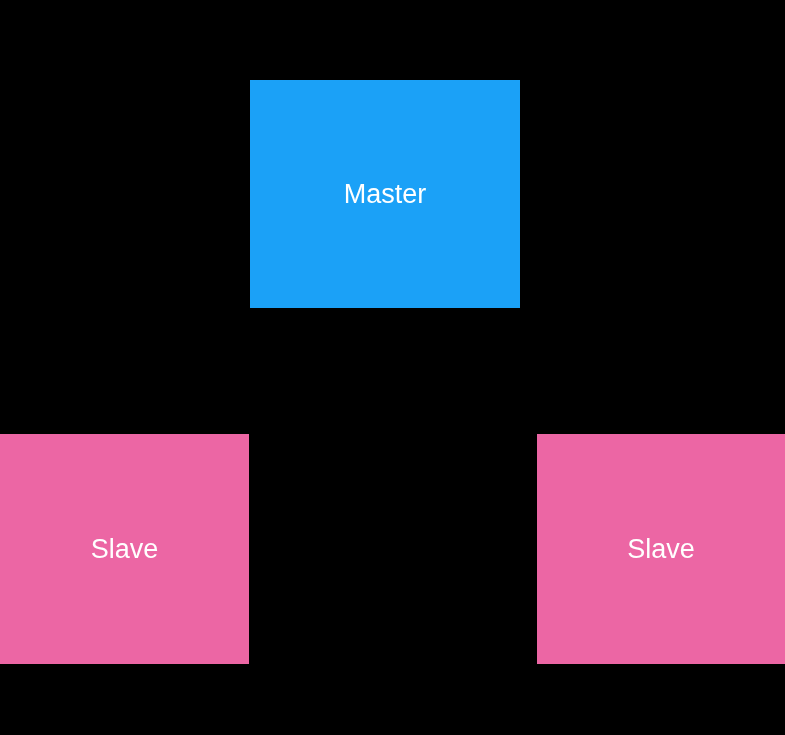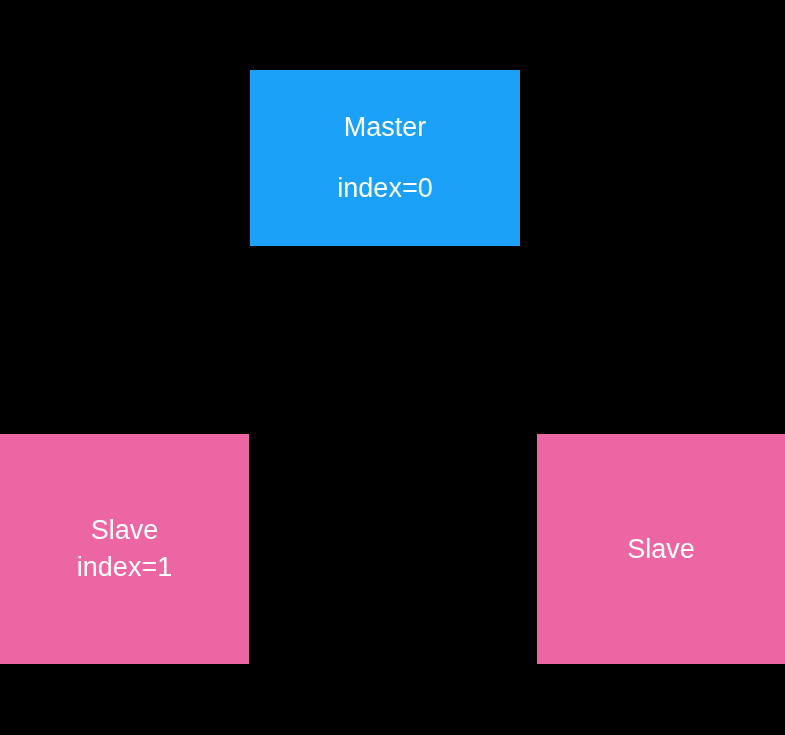--- a/index.html
+++ b/index.html
@@ -27,23 +27,23 @@
     align-items: center;
     justify-content: center;
     text-align: center;
     color: #ffffff;
     font-size: 27px;
     line-height: 37px;
     font-weight: 400;
   }
   .node-master {
     left: 250px;
-    top: 70px;
+    top: 80px;
     width: 270px;
-    height: 176px;
+    height: 228px;
     gap: 24px;
   }
   .node-slave1 {
     left: 0px;
     top: 434px;
     width: 249px;
     height: 230px;
   }
   .node-slave2 {
     left: 537px;
@@ -55,25 +55,23 @@
     display: block;
   }
 </style>
 </head>
 <body>
 
 <div class="diagram-canvas">
 
   <div class="node node-master" style="background-color: rgb(27, 161, 247);">
     <span class="node-line">Master</span>
-    <span class="node-line">index=0</span>
   </div>
 
   <div class="node node-slave1" style="background-color: rgb(236, 102, 164);">
     <span class="node-line">Slave</span>
-    <span class="node-line">index=1</span>
   </div>
 
   <div class="node node-slave2" style="background-color: rgb(236, 102, 164);">
     <span class="node-line">Slave</span>
   </div>
 
 </div>
 
 </body></html>

